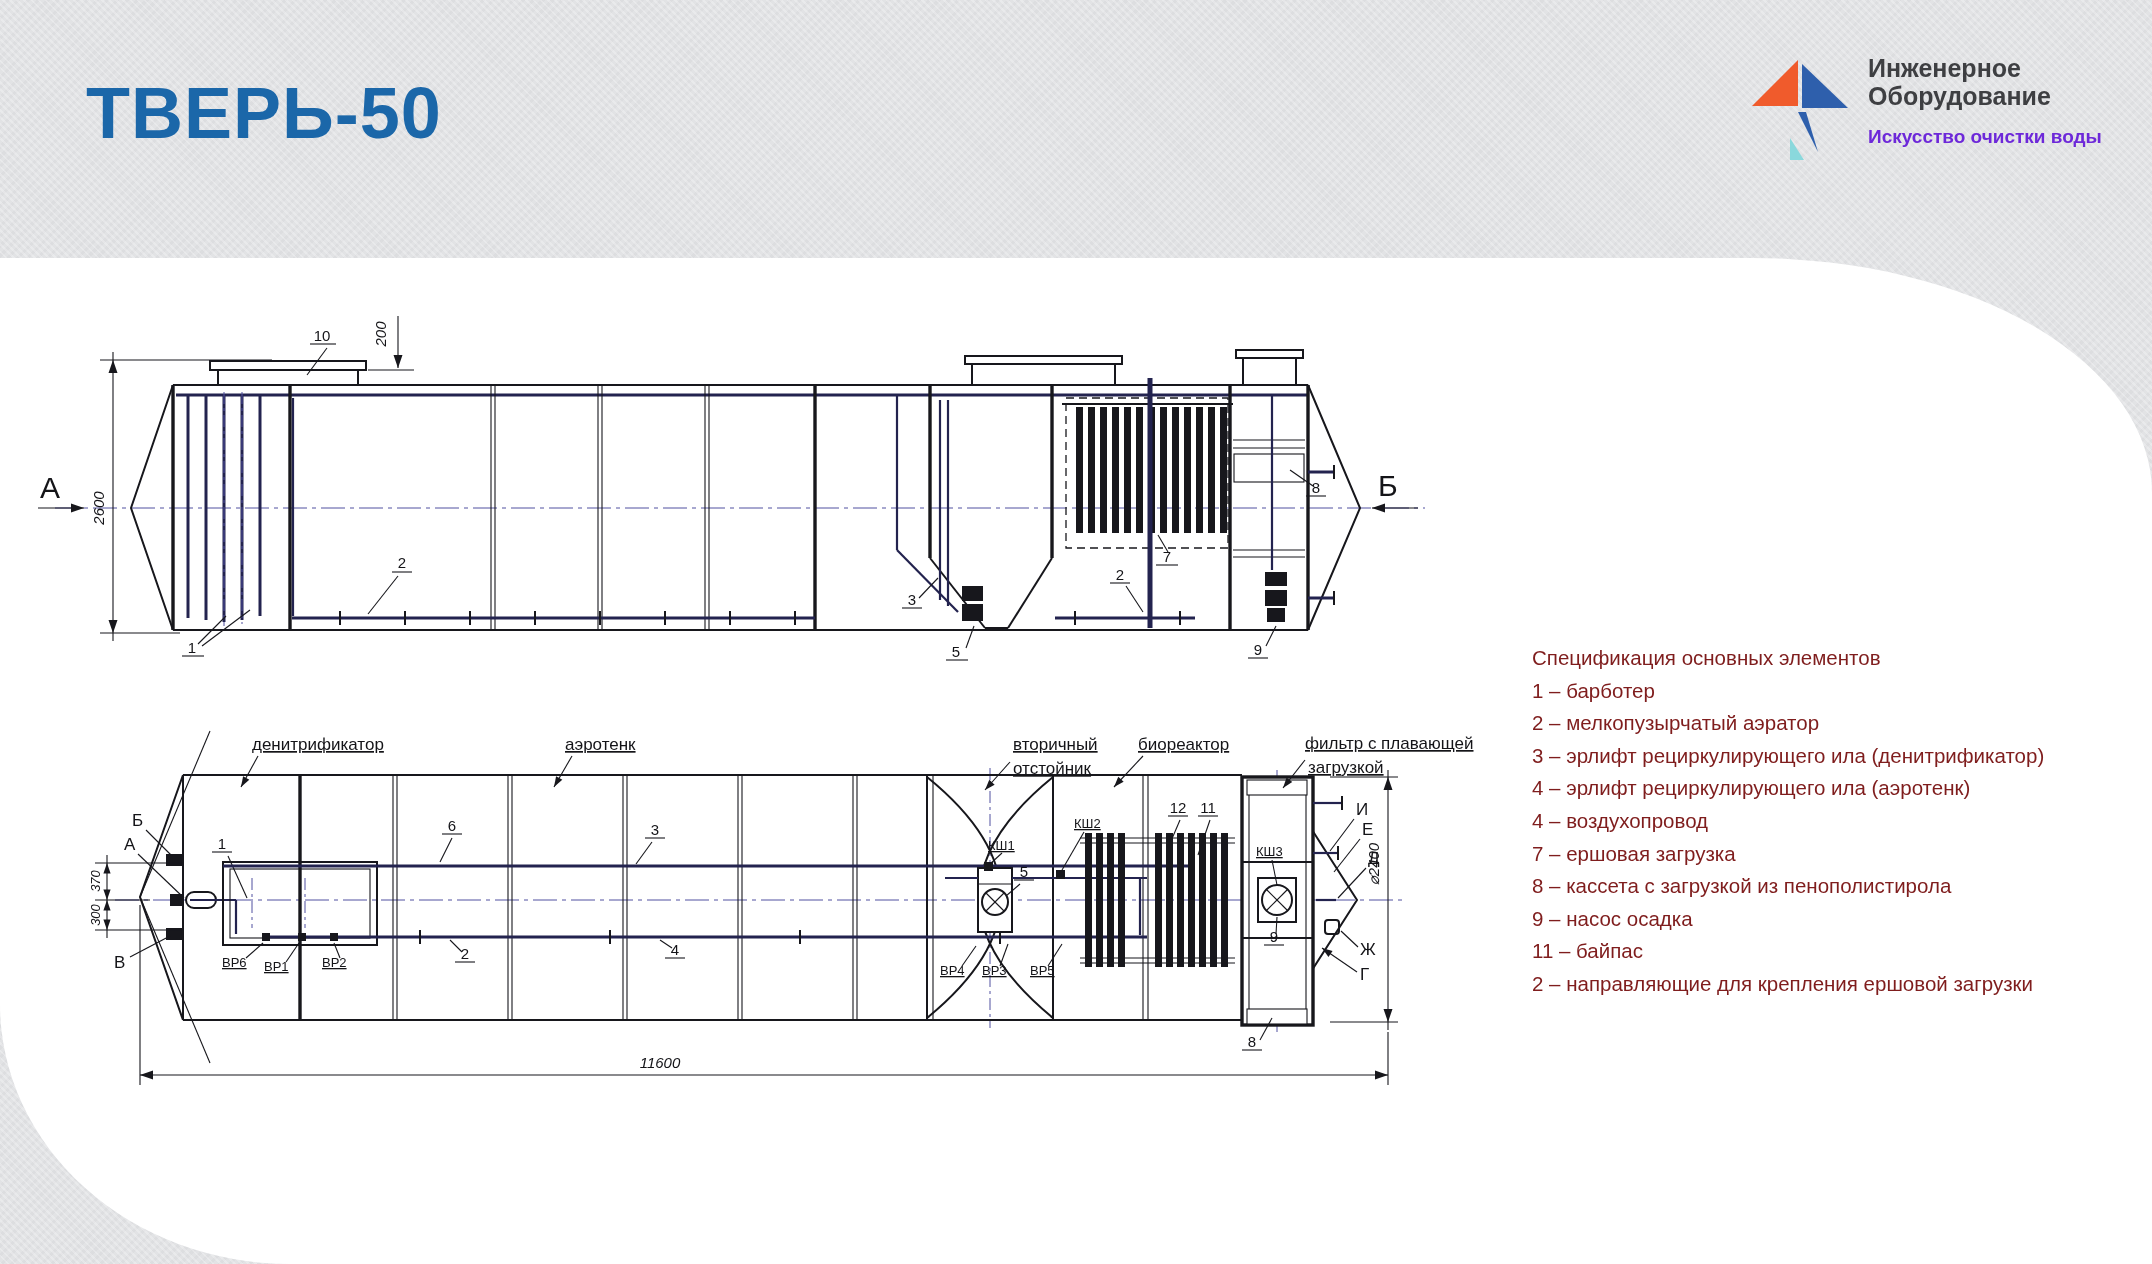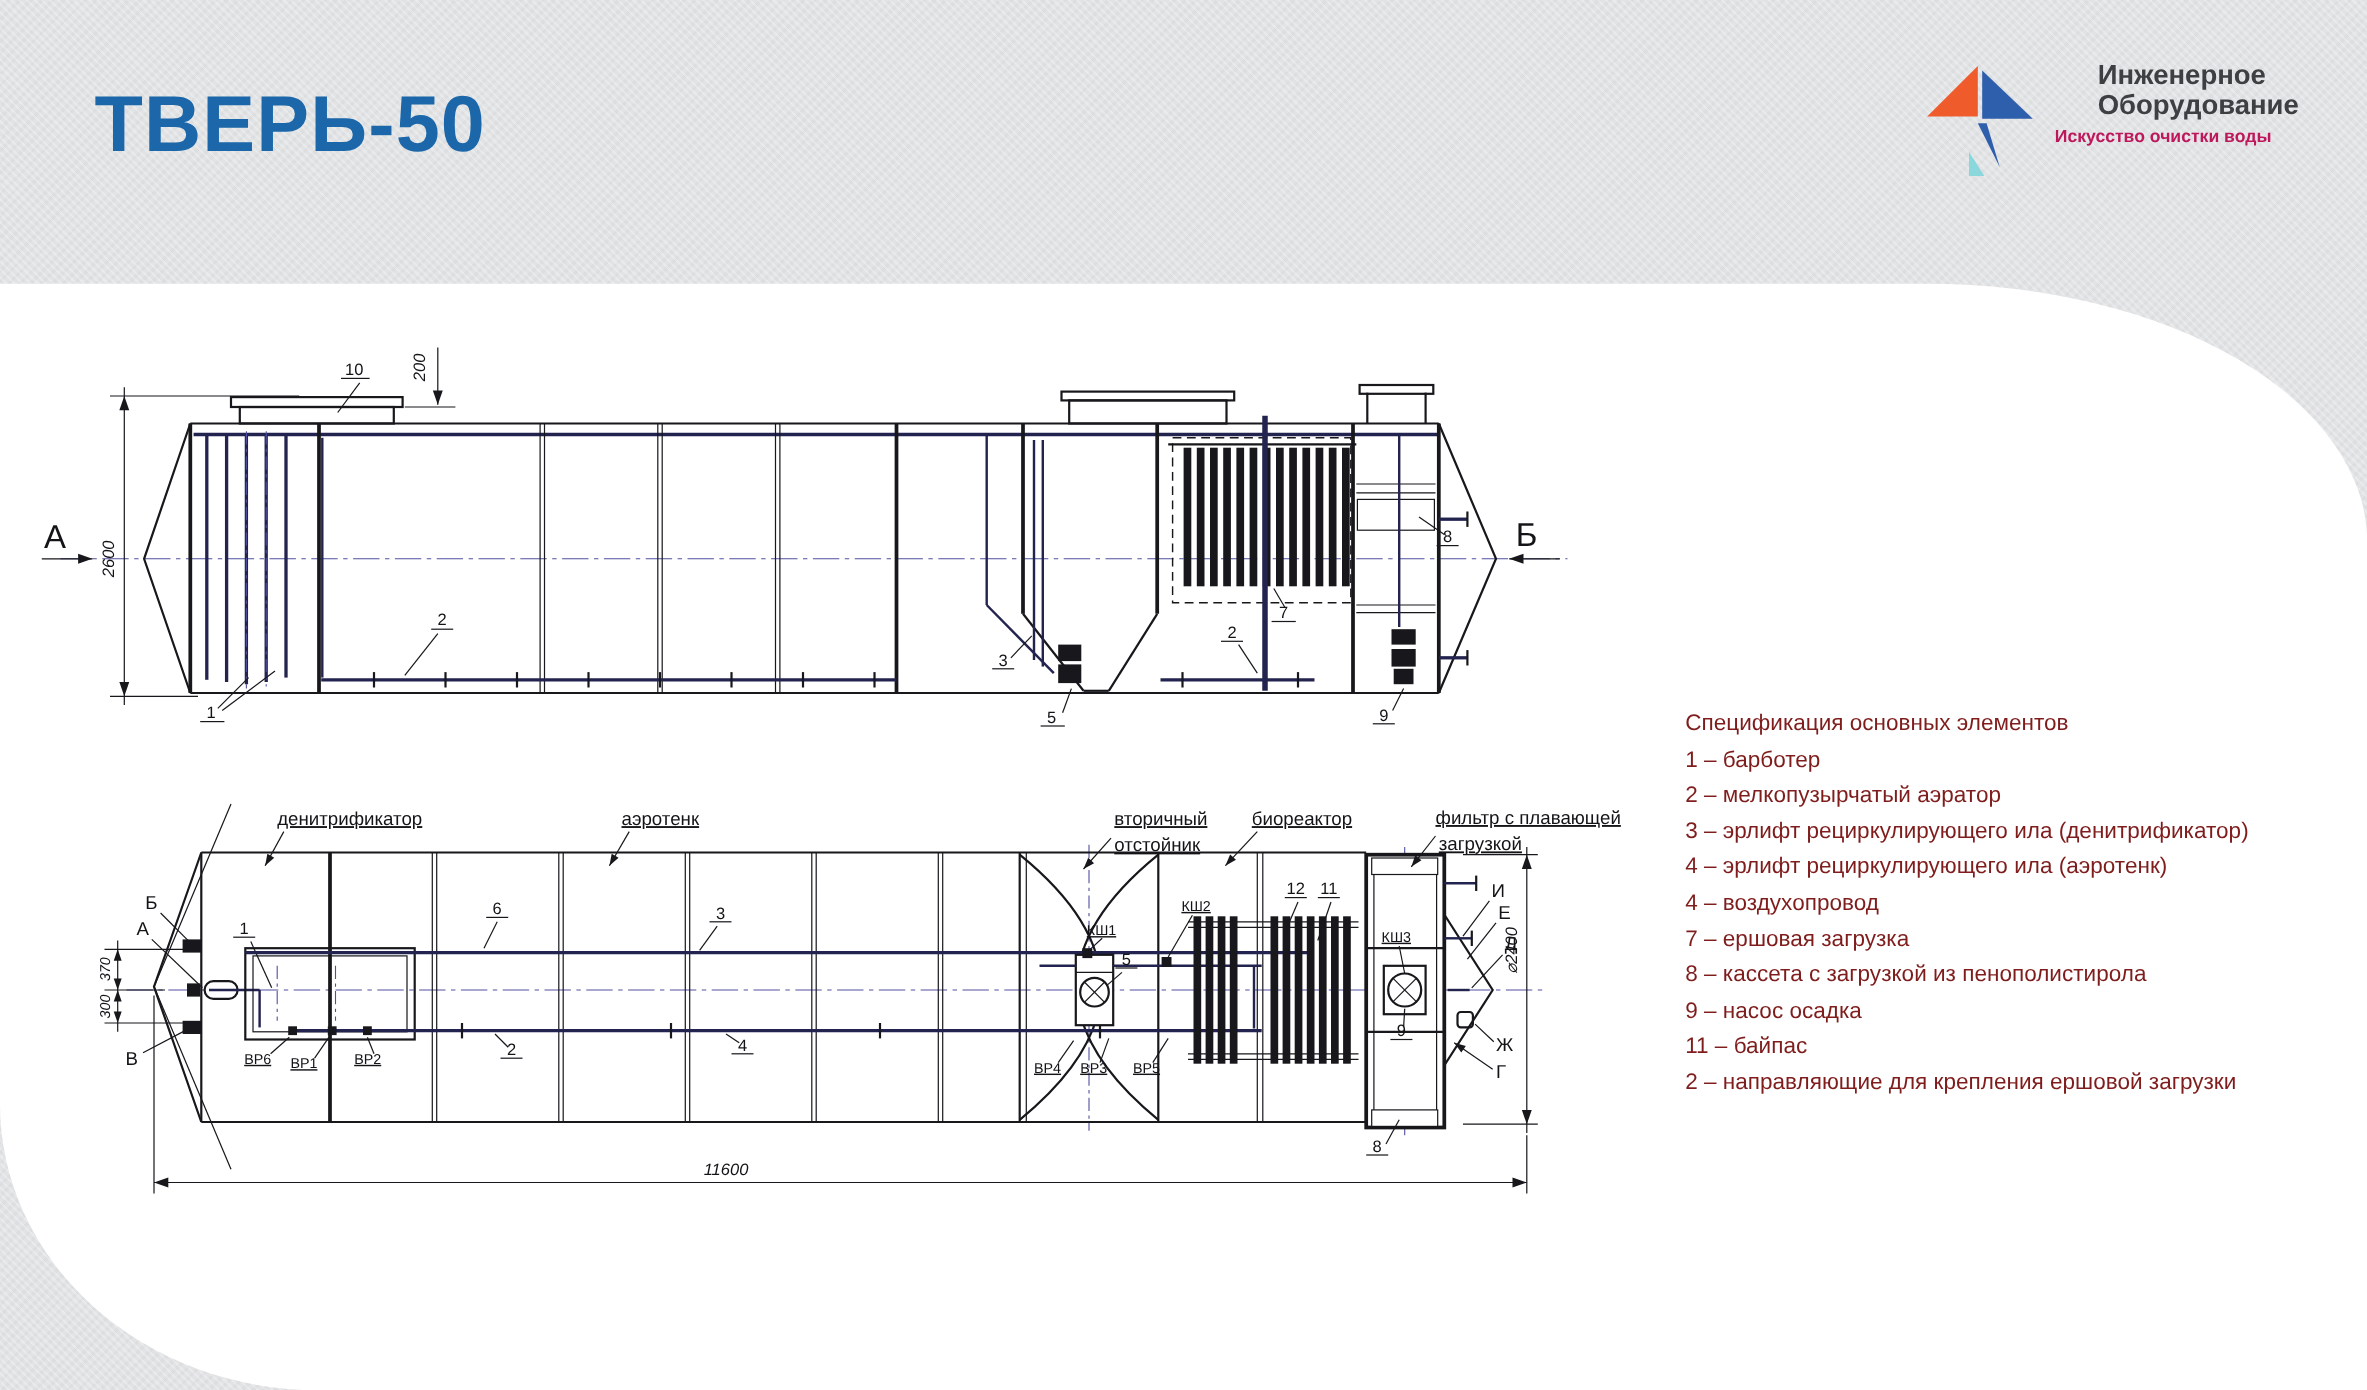--- a/index.html
+++ b/index.html
@@ -22,22 +22,22 @@
     border-top-right-radius:400px 235px;
     border-bottom-left-radius:290px 260px;
   }
   .page-title{
     position:absolute;left:86px;top:72px;
     font-size:72px;font-weight:bold;color:#1b67a9;letter-spacing:1px;
   }
   .logo{position:absolute;left:1750px;top:52px;width:400px;height:130px;}
   .logo-mark{position:absolute;left:0;top:6px;}
   .logo-text{position:absolute;left:118px;top:2px;}
-  .logo-name{font-size:25px;font-weight:bold;color:#3e3f42;line-height:28px;margin-left:39px;}
-  .logo-tagline{font-size:16px;font-weight:bold;color:#be185d;margin-top:6px;}
+  .logo-name{font-size:25px;font-weight:bold;color:#3e3f42;line-height:28px;}
+  .logo-tagline{font-size:19px;font-weight:bold;color:#6d28d9;margin-top:16px;}
   .spec{
     position:absolute;left:1532px;top:642px;width:600px;
     font-size:20.5px;line-height:32.6px;color:#7f1d1d;
   }
   .spec div{white-space:nowrap;}
   svg.drawing{position:absolute;left:0;top:0;}
   
   .k {stroke:#17171c;fill:none;stroke-width:2;}
   .k1{stroke:#17171c;fill:none;stroke-width:1.1;}
   .k3{stroke:#17171c;fill:none;stroke-width:3.4;}

